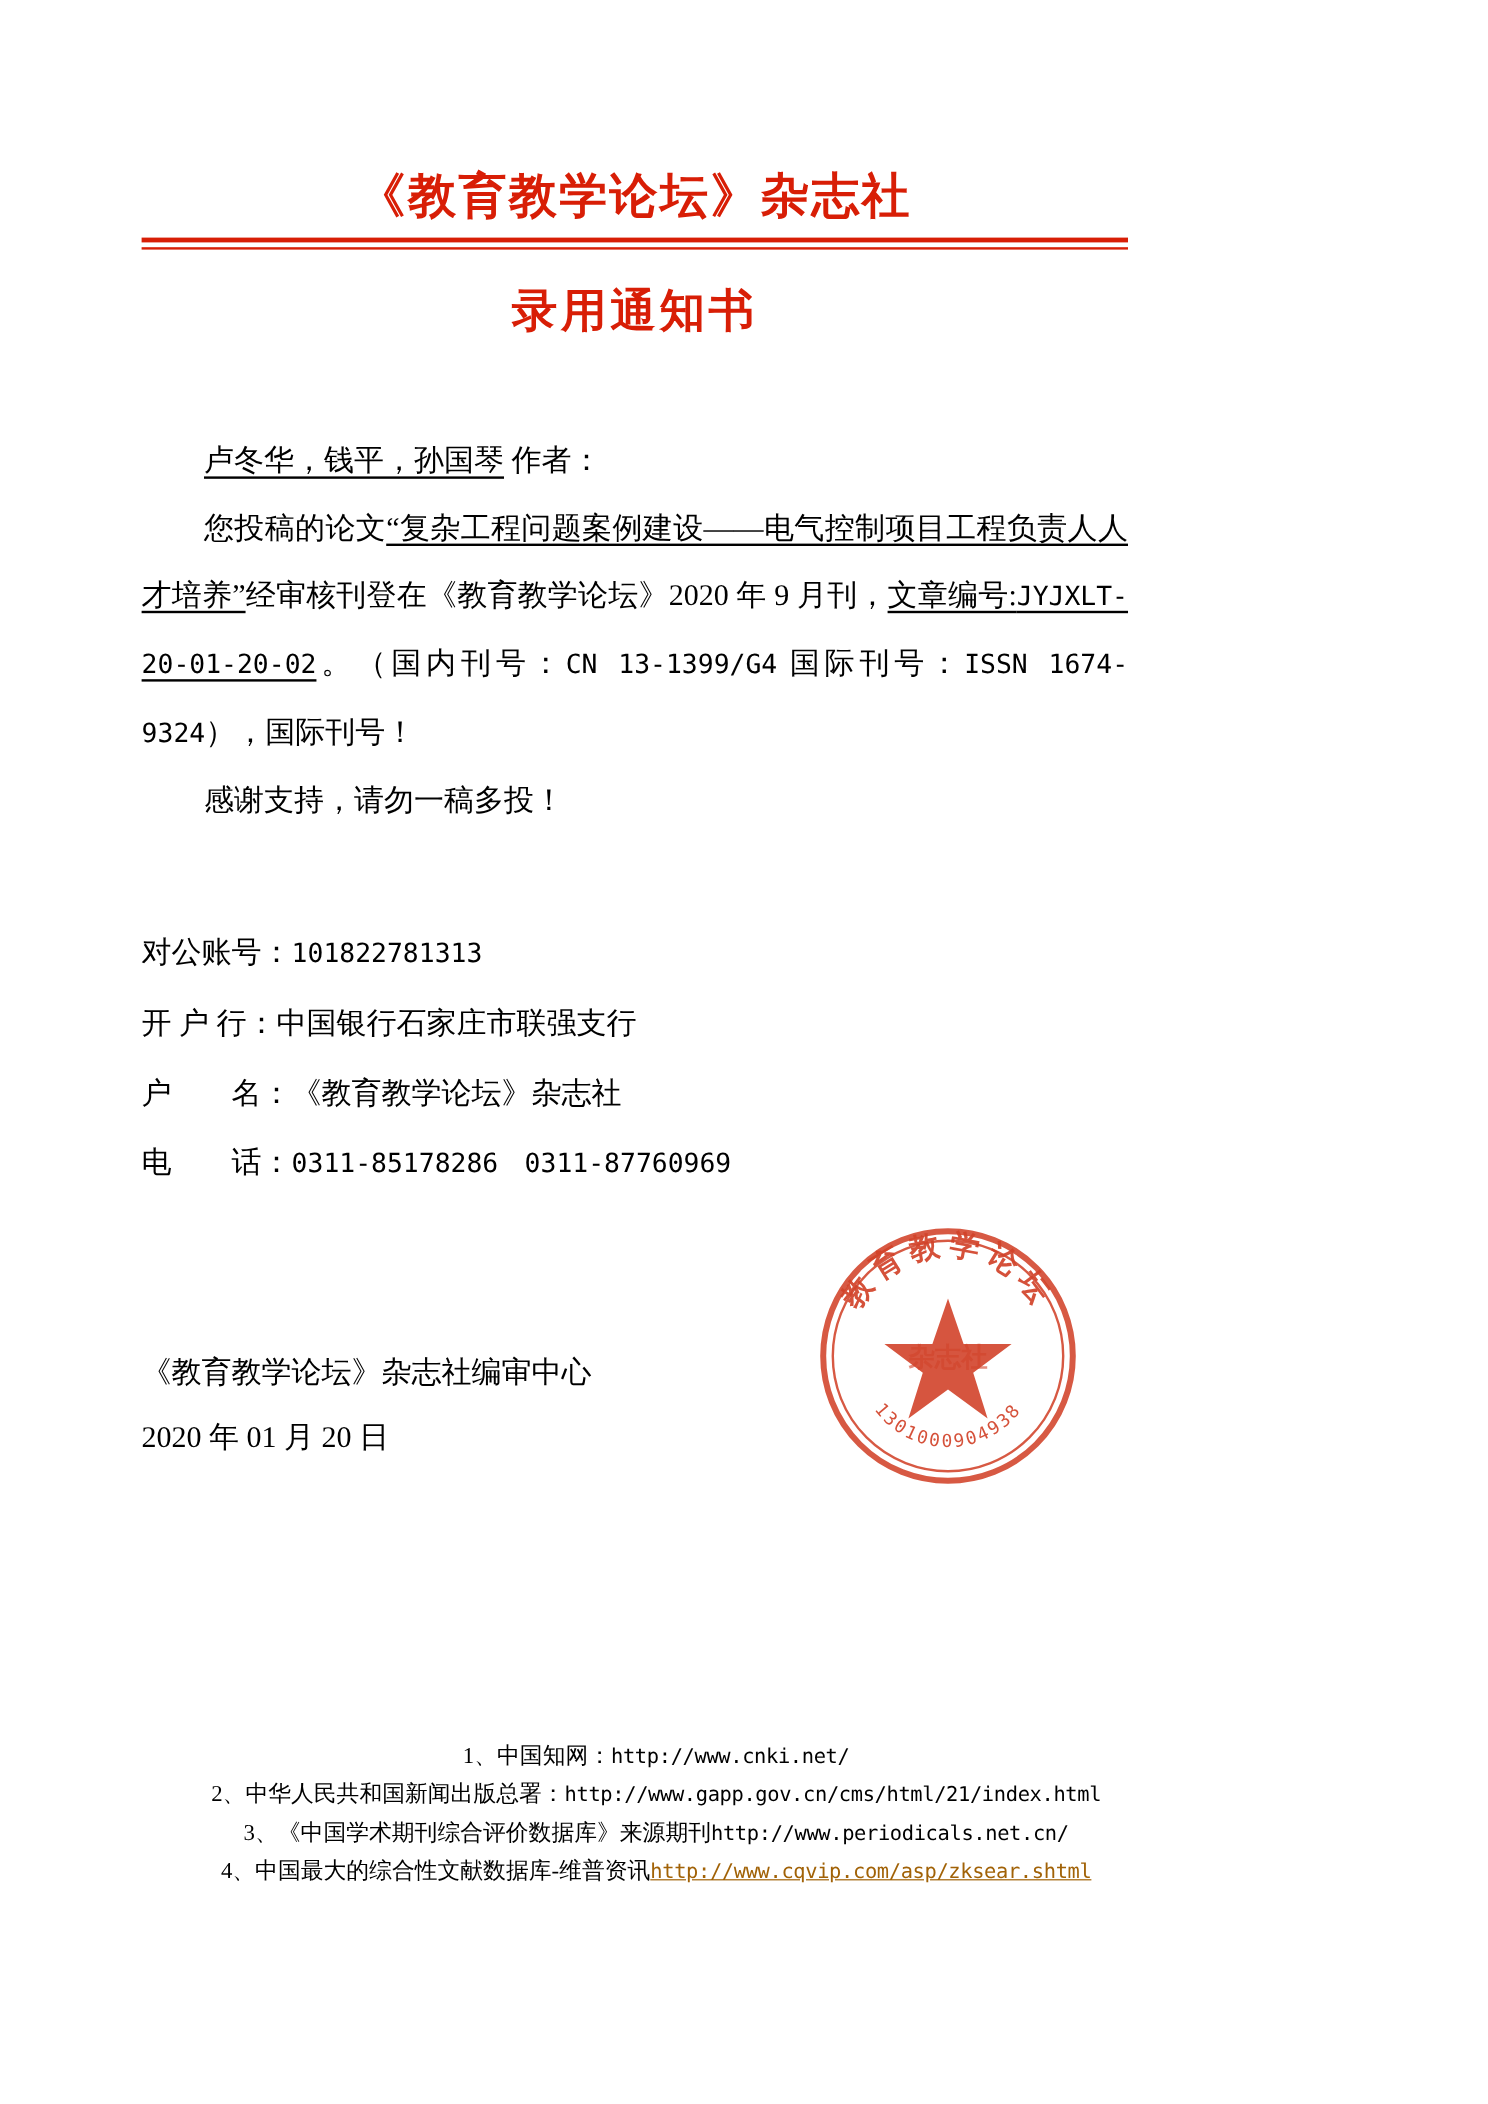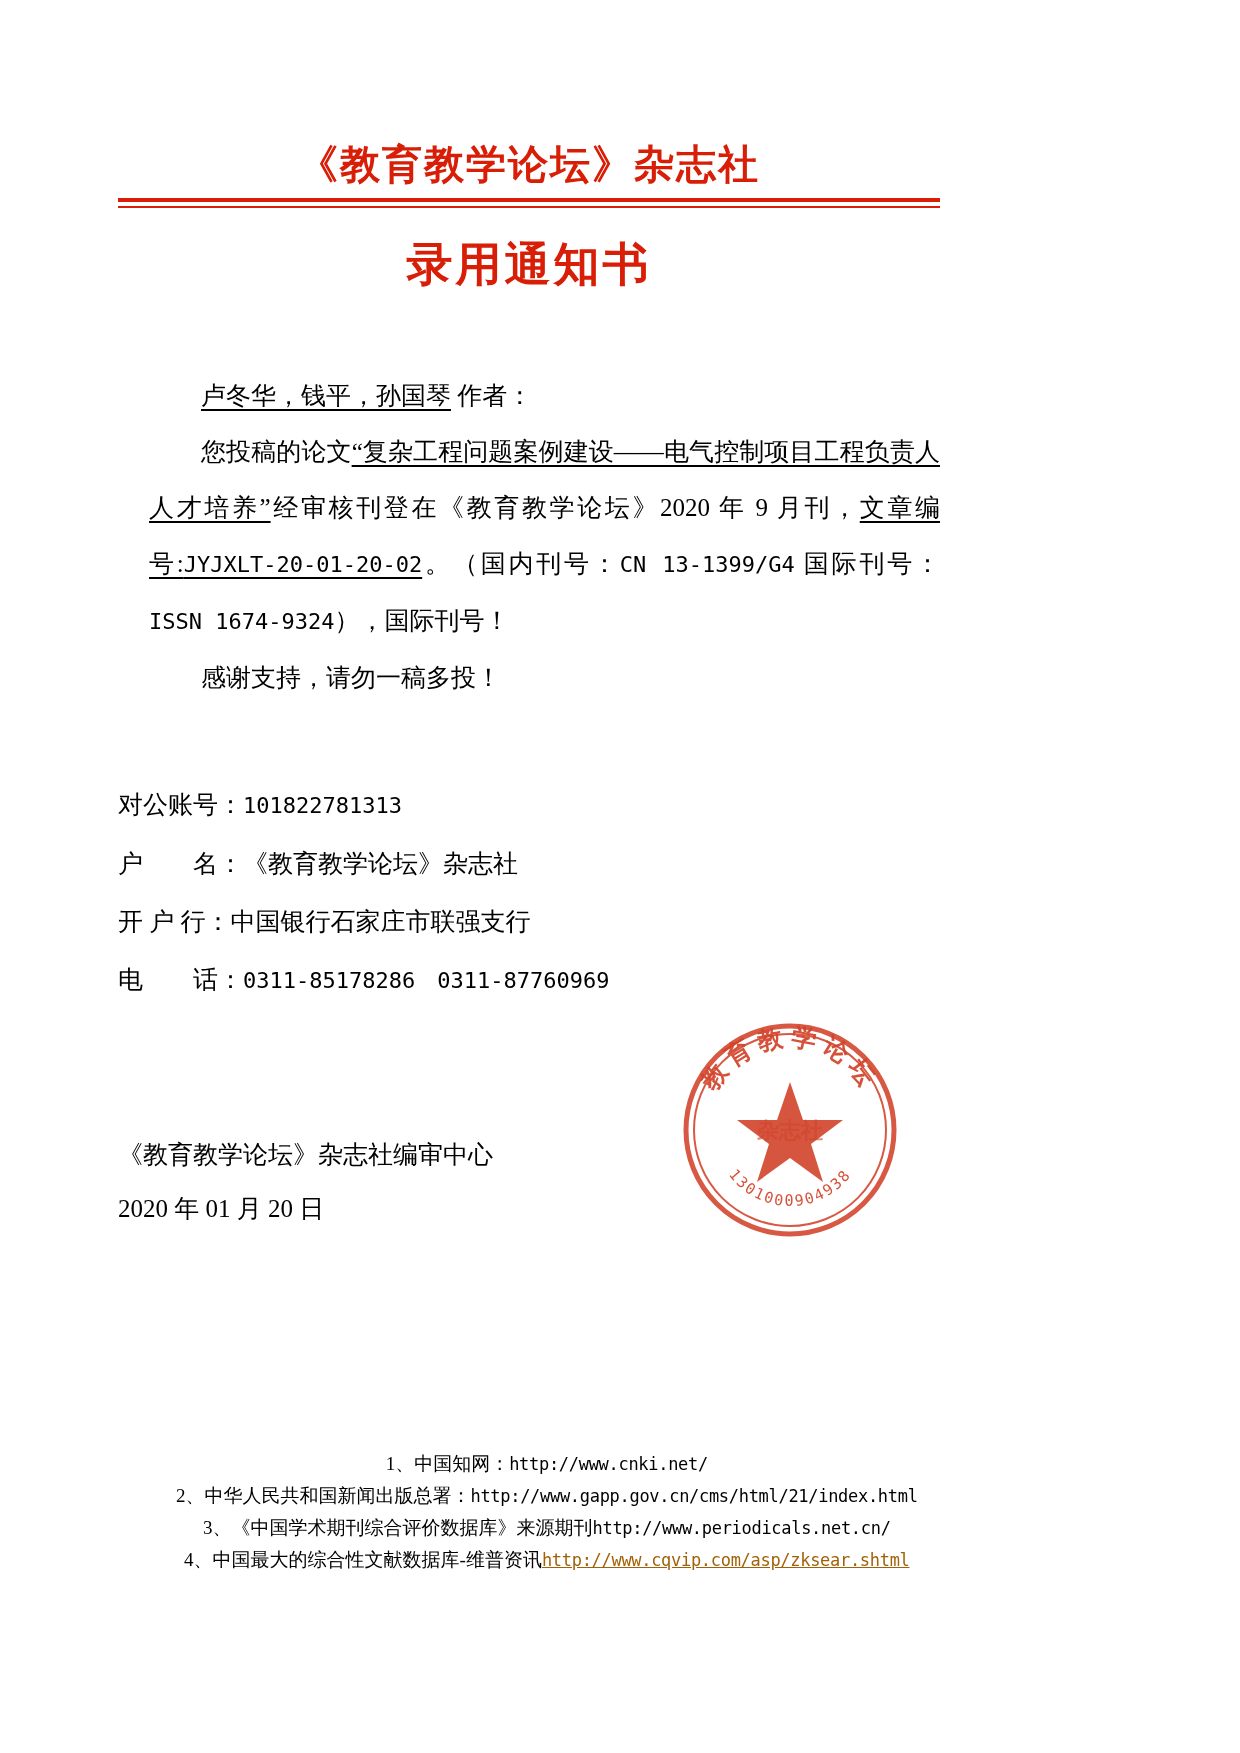--- a/index.html
+++ b/index.html
@@ -45,32 +45,31 @@
   .rule-thin {
     height: 1.5px;
     background: #d81e06;
     width: 100%;
     margin-top: 4px;
   }
   .subtitle {
     text-align: center;
     color: #d81e06;
     font-weight: bold;
-    font-size: 46px;
+    font-size: 38px;
     letter-spacing: 3px;
     margin-top: 26px;
     font-family: "DejaVu Serif", serif;
   }
 
   
   .body-block {
     margin-top: 72px;
     font-size: 25px;
     line-height: 56px;
-    margin-left: 31px;
   }
   .para {
     text-indent: 52px;
     margin: 0;
     text-align: justify;
   }
   .u {
     text-decoration: underline;
     text-underline-offset: 5px;
   }
@@ -166,22 +165,22 @@
       <span>作者：</span>
     </p>
     <p class="para">
       <span>您投稿的论文</span><span class="u">“复杂工程问题案例建设——电气控制项目工程负责人人才培养”</span><span>经审核刊登在《教育教学论坛》2020 年 9 月刊，</span><span class="u">文章编号:</span><span class="u mono">JYJXLT-20-01-20-02</span><span>。（国内刊号：</span><span class="mono">CN 13-1399/G4</span>&nbsp;<span>国际刊号：</span><span class="mono">ISSN 1674-9324</span><span>），国际刊号！</span>
     </p>
     <p class="thanks">感谢支持，请勿一稿多投！</p>
   </div>
 
   <div class="bank-block">
     <p class="bank-row"><span>对公账号：</span><span class="mono">101822781313</span></p>
+    <p class="bank-row"><span>开 户 行：</span><span>中国银行石家庄市联强支行</span></p>
     <p class="bank-row"><span>户　　名：</span><span>《教育教学论坛》杂志社</span></p>
-    <p class="bank-row"><span>开 户 行：</span><span>中国银行石家庄市联强支行</span></p>
     <p class="bank-row"><span>电　　话：</span><span class="mono">0311-85178286　0311-87760969</span></p>
   </div>
 
   <svg class="seal" viewBox="0 0 220 220">
     <g fill="none" stroke="#d2432a" stroke-width="5" opacity="0.88">
       <circle cx="110" cy="110" r="104"></circle>
       <circle cx="110" cy="110" r="96" stroke-width="2"></circle>
     </g>
     <path d="M110 62 L123 100 L163 100 L131 124 L143 162 L110 138 L77 162 L89 124 L57 100 L97 100 Z" fill="#d2432a" opacity="0.9"></path>
     <path id="sealTopArc" d="M 26 110 A 84 84 0 0 1 194 110" fill="none"></path>

